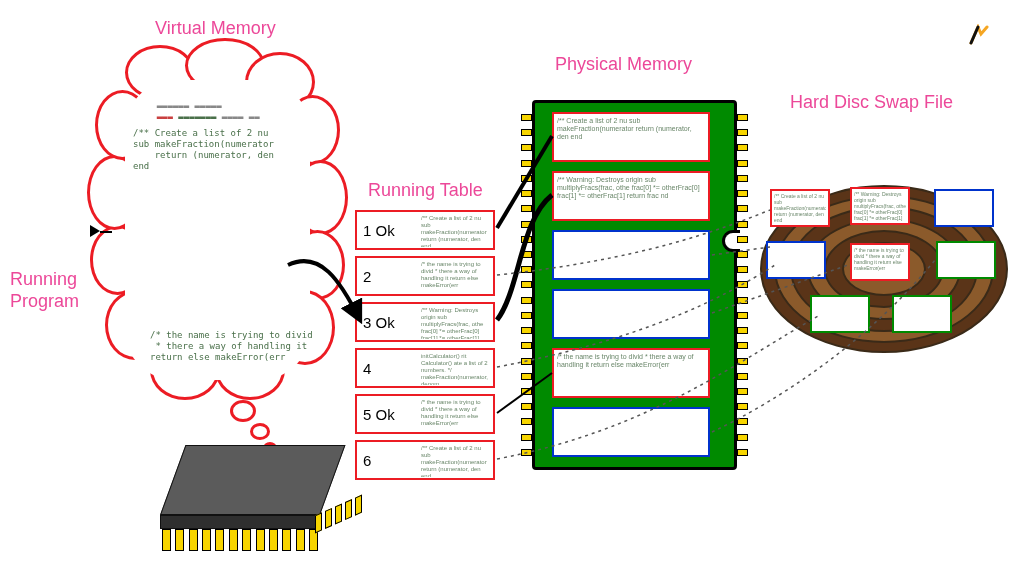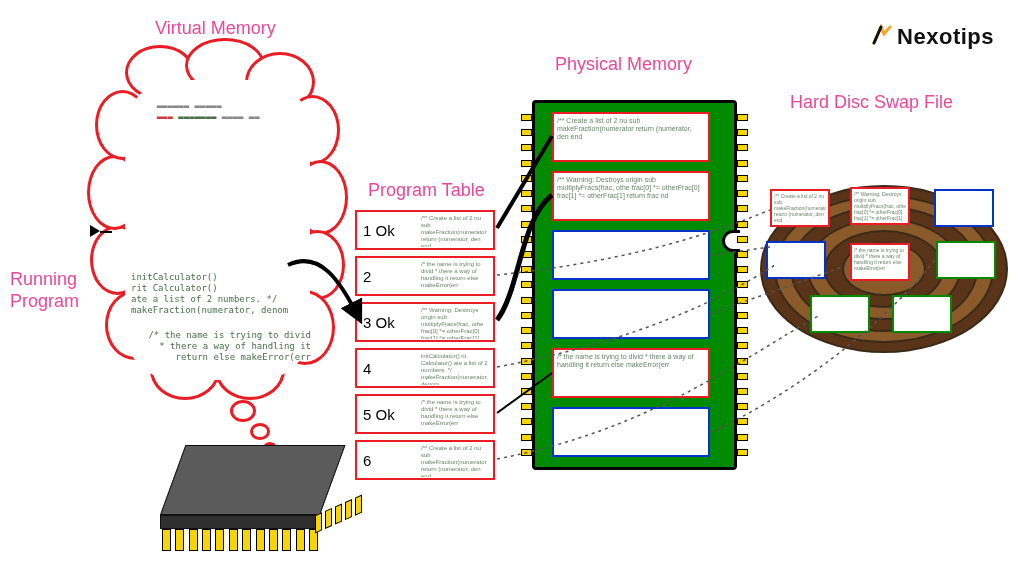--- a/index.html
+++ b/index.html
@@ -268,27 +268,27 @@
 </style>
 </head>
 <body>
 
 <div class="logo">
   <span class="logo-mark">
     <svg width="22" height="22" viewBox="0 0 22 22">
       <path d="M3 19 L10 3 L13 10 L19 3" stroke="#f5a623" stroke-width="3" fill="none" stroke-linecap="round"></path>
       <path d="M3 19 L10 3" stroke="#111" stroke-width="3" fill="none" stroke-linecap="round"></path>
     </svg>
-  </span><span>Nexotips</span>
+  </span>
 </div>
 
 <div class="label" style="left:155px; top:18px;">Virtual Memory</div>
 <div class="label" style="left:555px; top:54px;">Physical Memory</div>
 <div class="label" style="left:790px; top:92px;">Hard Disc Swap File</div>
-<div class="label" style="left:368px; top:180px;">Program Table</div>
+<div class="label" style="left:368px; top:180px;">Running Table</div>
 <div class="label" style="left:10px; top:220px; white-space:pre; line-height:22px;margin-top:48px;">Running
 Program</div>
 <div class="rp-arrow" style="left:90px; top:225px;"></div>
 
 <div class="cloud">
 
   <div class="bump" style="left:30px; top:5px; width:70px; height:55px;"></div>
   <div class="bump" style="left:90px; top:-2px; width:80px; height:55px;"></div>
   <div class="bump" style="left:150px; top:12px; width:70px; height:60px;"></div>
   <div class="bump" style="left:190px; top:55px; width:55px; height:70px;"></div>
@@ -300,25 +300,25 @@
   <div class="bump" style="left:10px; top:250px; width:60px; height:70px;"></div>
   <div class="bump" style="left:-5px; top:185px; width:55px; height:70px;"></div>
   <div class="bump" style="left:-8px; top:115px; width:55px; height:75px;"></div>
   <div class="bump" style="left:0px; top:50px; width:55px; height:70px;"></div>
   <div class="cloud-body"></div>
 
   <div class="code-snip" style="left:40px; top:50px; width:170px;">
     <span class="grey">▬▬▬▬▬▬ ▬▬▬▬▬</span>
     <span class="red">▬▬▬</span> ▬▬▬▬▬▬▬ <span class="grey">▬▬▬▬ ▬▬</span>
   </div>
-  <div class="code-snip" style="left:36px; top:232px; width:190px;">initCalculator()
-rit Calculator()
-ate a list of 2 numbers. */
-makeFraction(numerator, denom</div>
-  <div class="code-snip" style="left:41px; top:290px; width:175px;text-align:right;">/* the name is trying to divid
+  <div class="code-snip" style="left:38px; top:88px; width:185px;">/** Create a list of 2 nu
+sub makeFraction(numerator
+    return (numerator, den
+end</div>
+  <div class="code-snip" style="left:55px; top:290px; width:175px;">/* the name is trying to divid
  * there a way of handling it
 return else makeError(err</div>
 </div>
 
 <div class="tbubble" style="left:230px; top:400px; width:26px; height:22px;"></div>
 <div class="tbubble" style="left:250px; top:423px; width:20px; height:17px;"></div>
 <div class="tbubble" style="left:263px; top:442px; width:14px; height:12px;"></div>
 
 <div class="cpu">
   <div class="cpu-top"></div>

